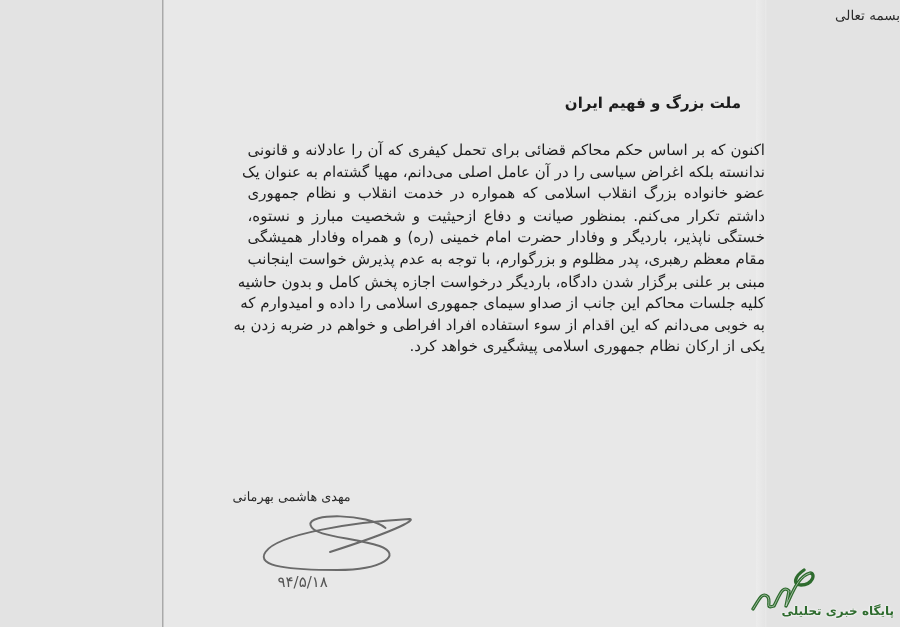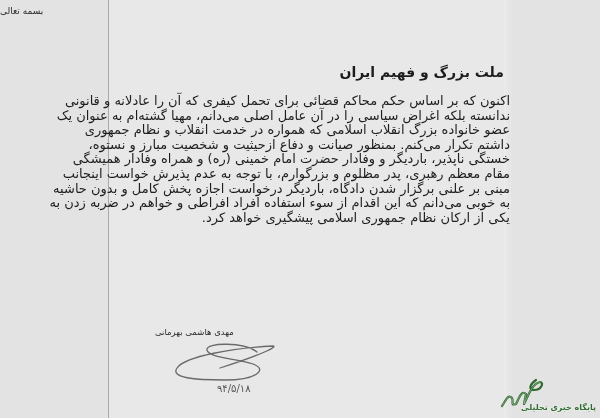--- a/index.html
+++ b/index.html
@@ -11,41 +11,41 @@
   .paper {
     position: absolute; left: 108px; top: 0; width: 402px; height: 418px;
     background: #e8e8e8;
     border-left: 1px solid #a9a9a9;
   }
   .paper-right-edge {
     position: absolute; left: 504px; top: 0; width: 6px; height: 418px;
     background: linear-gradient(to right, #ececec, #e4e4e4);
   }
   .bismillah {
-    position: absolute; top: 6px; left: 0; width: 600px; text-align: left;
+    position: absolute; top: 6px; left: 0; width: 600px; text-align: right;
     direction: rtl; font-size: 9px; color: #2a2a2a;
   }
   .salutation {
-    position: absolute; top: 64px; right: 96px; direction: rtl;
-    font-size: 14px; font-weight: bold; color: #1c1c1c; white-space: nowrap;
+    position: absolute; top: 64px; right: 106px; direction: rtl;
+    font-size: 10px; font-weight: bold; color: #1c1c1c; white-space: nowrap;
   }
   .body-text {
     position: absolute; top: 94px; right: 90px; width: 345px; direction: rtl;
-    font-size: 13px; line-height: 14.6px; color: #1e1e1e; text-align: justify;
+    font-size: 10px; line-height: 14.6px; color: #1e1e1e; text-align: justify;
   }
   .body-text .line { display: block; white-space: nowrap; text-align: justify; text-align-last: justify; }
   .body-text .line.last { text-align-last: right; }
   .signer-name {
     position: absolute; top: 327px; left: 155px; direction: rtl;
     font-size: 8.5px; color: #2a2a2a; white-space: nowrap;
   }
   .signature-svg { position: absolute; left: 165px; top: 340px; width: 115px; height: 45px; }
   .sign-date {
     position: absolute; top: 383px; left: 185px; direction: rtl;
-    font-size: 10px; color: #555; letter-spacing: 1px; white-space: nowrap; margin-left: 32px;
+    font-size: 10px; color: #555; letter-spacing: 1px; white-space: nowrap;
   }
   .watermark {
     position: absolute; right: 2px; bottom: 2px; width: 100px; height: 40px;
   }
   .watermark-logo { position: absolute; right: 52px; top: 0; width: 48px; height: 36px; }
   .watermark-text {
     position: absolute; right: 2px; bottom: 4px; direction: rtl; font-size: 8px;
     font-weight: bold; color: #2e6b2e; white-space: nowrap;
     text-shadow: 0 0 1px #fff, 0 0 2px #fff;
   }
@@ -61,20 +61,21 @@
 <div class="salutation">ملت بزرگ و فهیم ایران</div>
 
 <div class="body-text">
   <span class="line">اکنون که بر اساس حکم محاکم قضائی برای تحمل کیفری که آن را عادلانه و قانونی</span>
   <span class="line">ندانسته بلکه اغراض سیاسی را در آن عامل اصلی می‌دانم، مهیا گشته‌ام به عنوان یک</span>
   <span class="line">عضو خانواده بزرگ انقلاب اسلامی که همواره در خدمت انقلاب و نظام جمهوری</span>
   <span class="line">داشتم تکرار می‌کنم. بمنظور صیانت و دفاع ازحیثیت و شخصیت مبارز و نستوه،</span>
   <span class="line">خستگی ناپذیر، باردیگر و وفادار حضرت امام خمینی (ره) و همراه وفادار همیشگی</span>
   <span class="line">مقام معظم رهبری، پدر مظلوم و بزرگوارم، با توجه به عدم پذیرش خواست اینجانب</span>
   <span class="line">مبنی بر علنی برگزار شدن دادگاه، باردیگر درخواست اجازه پخش کامل و بدون حاشیه</span>
+  <span class="line">کلیه جلسات محاکم این جانب از صداو سیمای جمهوری اسلامی را داده و امیدوارم که</span>
   <span class="line">به خوبی می‌دانم که این اقدام از سوء استفاده افراد افراطی و خواهم در ضربه زدن به</span>
   <span class="line last">یکی از ارکان نظام جمهوری اسلامی پیشگیری خواهد کرد.</span>
 </div>
 
 <div class="signer-name">مهدی هاشمی بهرمانی</div>
 
 <svg class="signature-svg" viewBox="0 0 115 45">
   <path d="M92 12 C 80 2, 40 2, 42 10 C 44 18, 70 18, 88 24 C 104 30, 90 40, 60 40 C 30 40, 5 38, 12 28 C 20 16, 70 8, 108 6 C 112 6, 105 12, 55 28" fill="none" stroke="#6a6a6a" stroke-width="1.3" stroke-linecap="round"></path>
 </svg>
 

